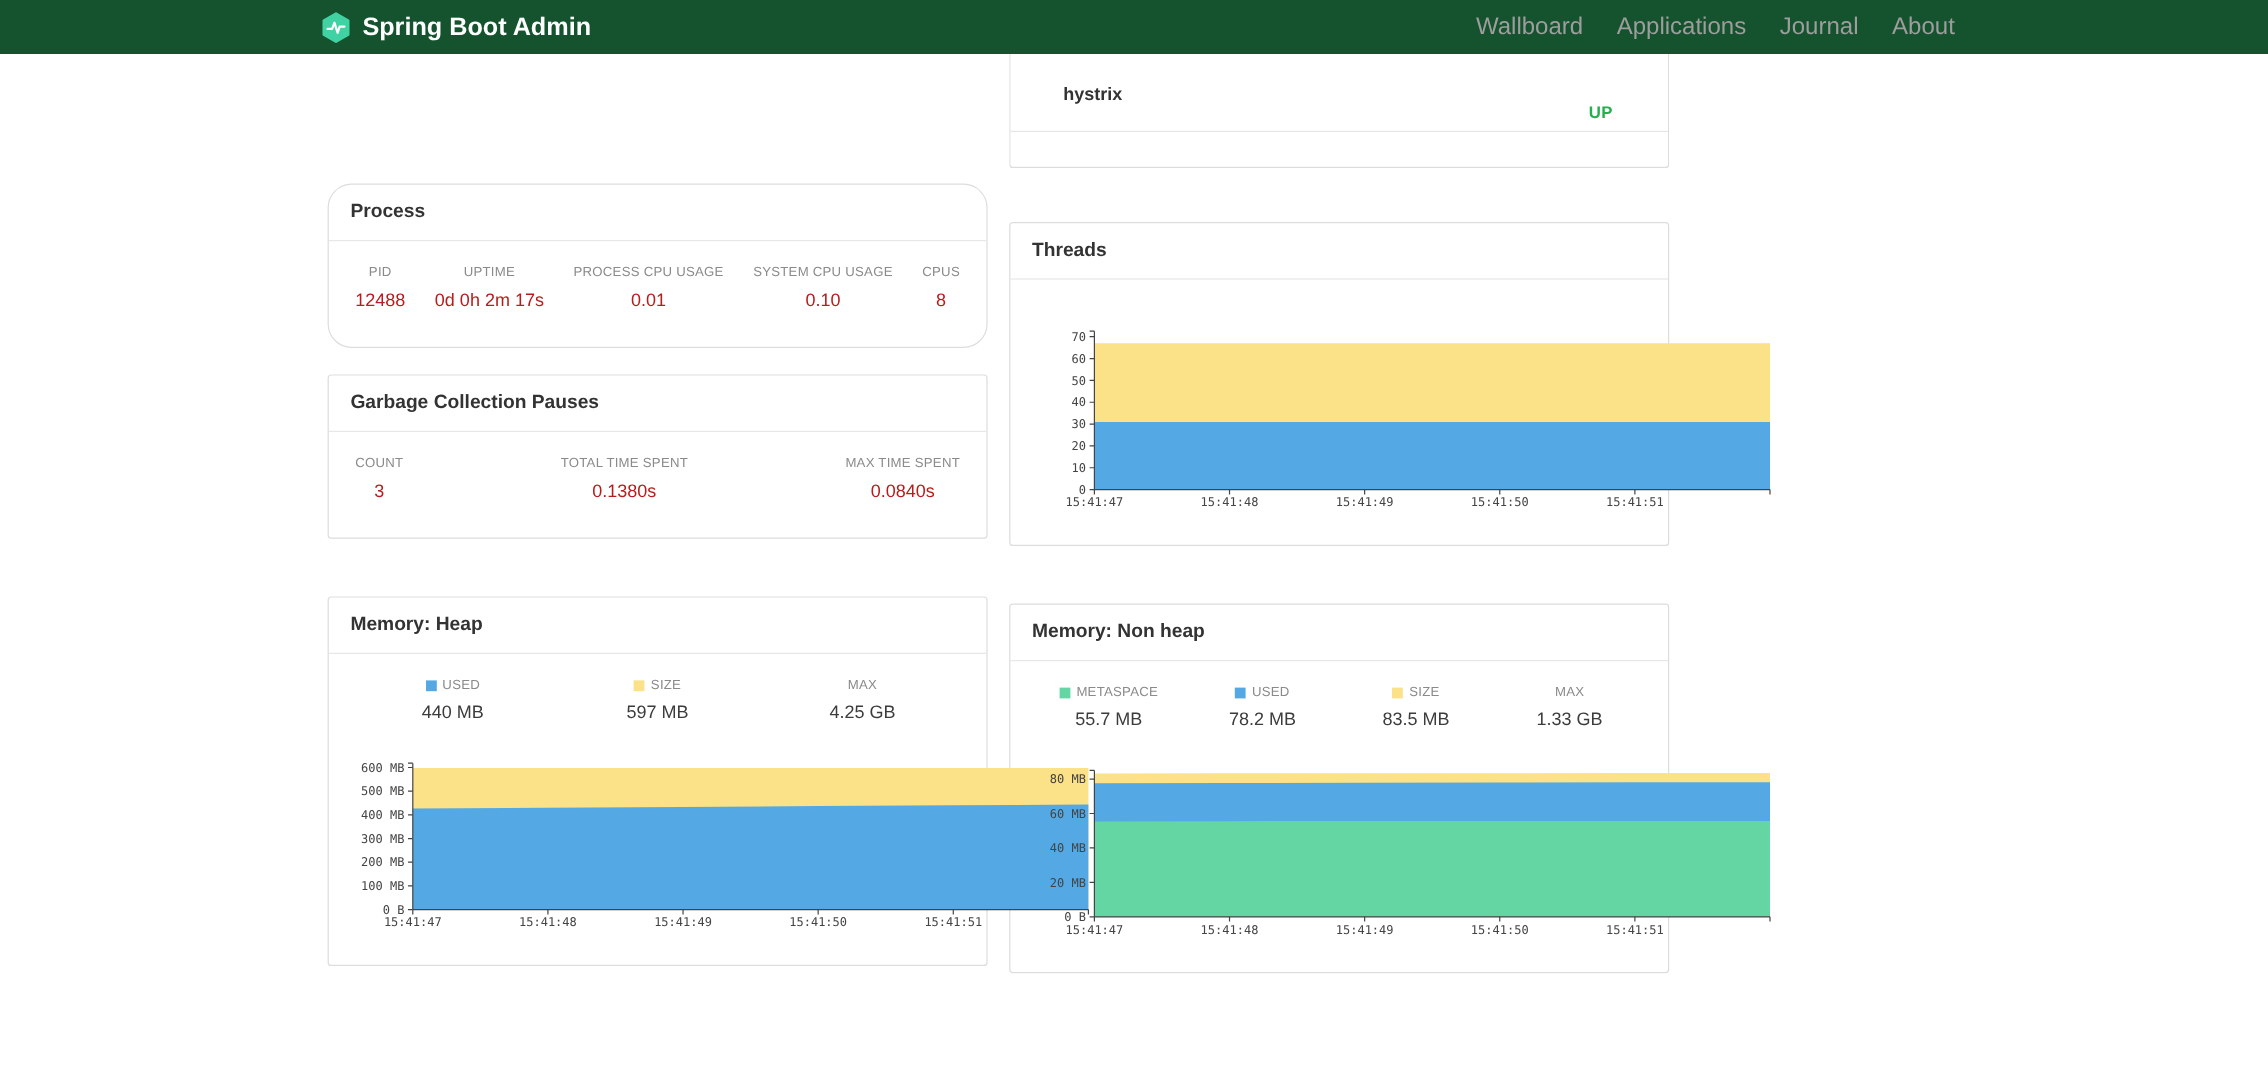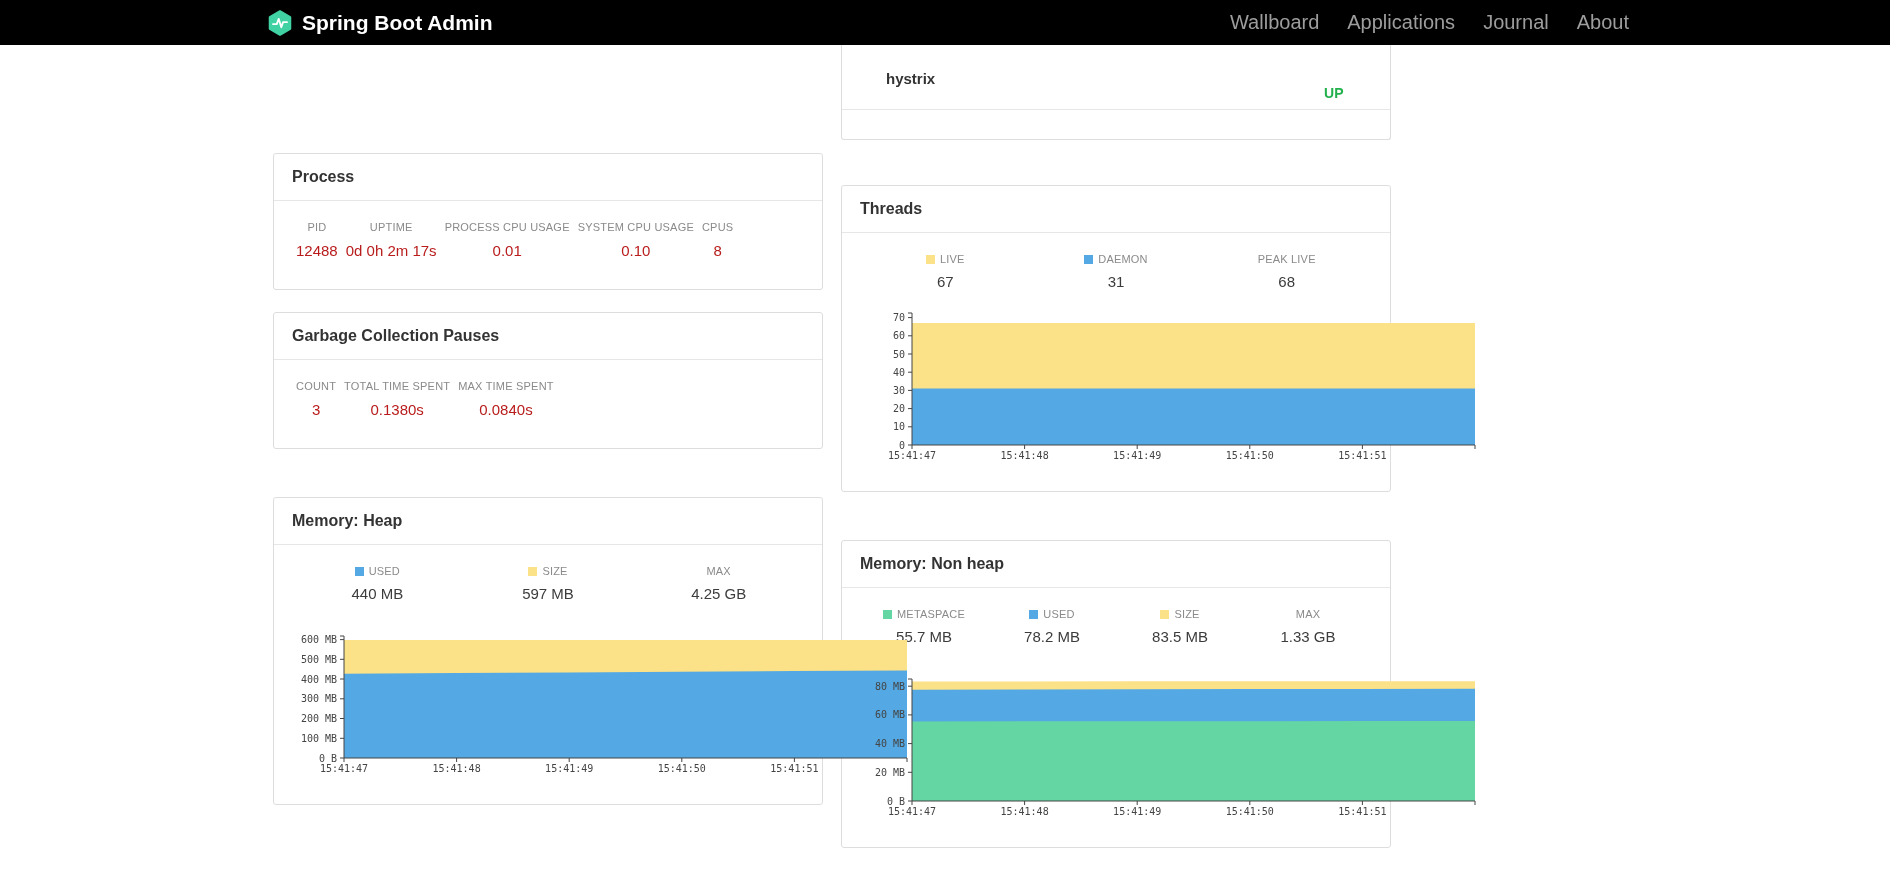--- a/index.html
+++ b/index.html
@@ -7,21 +7,21 @@
   body {
     font-family: "Liberation Sans", sans-serif;
     color: #333;
     min-height: 892px;
     width: 1890px;
     overflow-x: hidden;
   }
 
   
   .navbar {
-    background: #000000;
+    background: #14532d;
     height: 45px;
     width: 100%;
     display: flex;
     align-items: center;
     padding-left: 20px;
   }
   .navbar-inner {
     width: 1376px;
     margin: 0 auto;
     display: flex;
@@ -86,21 +86,21 @@
     border-bottom: 1px solid #e6e6e6;
     font-size: 15px;
   }
   .health-name { font-weight: bold; color: #333; }
   .health-status { font-weight: bold; font-size: 14px; letter-spacing: 0.3px; margin-top: 30px; }
   .health-bottom-space { height: 29px; }
 
   
   .metrics {
     display: flex;
-    justify-content: flex-start;
+    justify-content: space-between;
     text-align: center;
   }
   .metric { padding: 0 4px; }
   .metric-label {
     font-size: 11px;
     color: #8a8a8a;
     letter-spacing: 0.2px;
     white-space: nowrap;
   }
   .metric-value {
@@ -140,21 +140,21 @@
   
   .chart { position: relative; margin-top: 17px; }
   .chart svg { display: block; }
   .chart-lg { height: 154px; }
   .chart-md { height: 144px; margin-top: 28px; }
 
   
   .mt-gap-lg { margin-top: 45px; }
   .mt-gap-sm { margin-top: 22px; }
   .mt-gap-md { margin-top: 48px; }
-  .left-col-offset { margin-top: 108px; }
+  .left-col-offset { margin-top: 108px; border-radius: 20px; }
 </style>
 </head>
 <body>
 
 <nav class="navbar">
   <div class="navbar-inner">
     <a class="brand">
       <span class="brand-logo" style="color: rgb(65, 210, 163);">
         <svg width="26" height="26" viewBox="0 0 24 24" aria-hidden="true">
           <path d="M12 1.2 L21.4 6.6 V17.4 L12 22.8 L2.6 17.4 V6.6 Z" fill="currentColor" stroke="currentColor" stroke-width="2" stroke-linejoin="round"></path>
@@ -310,46 +310,20 @@
       <div class="health-row">
         <span class="health-name">hystrix</span>
         <span class="health-status" style="color: rgb(35, 177, 77);">UP</span>
       </div>
       <div class="health-bottom-space"></div>
     </div>
 
     <div class="card mt-gap-lg">
       <div class="card-header">Threads</div>
       <div class="card-body">
-        <div class="legend">
-
-            <div class="legend-item">
-              <div class="legend-label-row">
-                <span class="swatch" style="background: rgb(251, 225, 135);"></span>
-                <span class="legend-label">LIVE</span>
-              </div>
-              <div class="legend-value">67</div>
-            </div>
-
-            <div class="legend-item">
-              <div class="legend-label-row">
-                <span class="swatch" style="background: rgb(84, 169, 228);"></span>
-                <span class="legend-label">DAEMON</span>
-              </div>
-              <div class="legend-value">31</div>
-            </div>
-
-            <div class="legend-item">
-              <div class="legend-label-row">
-
-                <span class="legend-label">PEAK LIVE</span>
-              </div>
-              <div class="legend-value">68</div>
-            </div>
-          </div>
         <div class="chart chart-lg">
             <svg width="625" height="154" font-family="DejaVu Sans Mono, monospace" font-size="10">
               <path d="M52.0,138.0L52.0,16.0L164.6,16.0L277.2,16.0L389.8,16.0L502.4,16.0L615.0,16.0L615.0,138.0Z" fill="#fbe187"></path>
               <path d="M52.0,138.0L52.0,81.6L164.6,81.6L277.2,81.6L389.8,81.6L502.4,81.6L615.0,81.6L615.0,138.0Z" fill="#54a9e4"></path>
               <line x1="52" y1="6" x2="52" y2="138" stroke="#444"></line>
               <line x1="52" y1="138" x2="615" y2="138" stroke="#444"></line>
               <line x1="48" y1="6" x2="52" y2="6" stroke="#444"></line>
               <line x1="48" y1="10.6" x2="52" y2="10.6" stroke="#444"></line>
               <text x="45" y="14.1" text-anchor="end" fill="#444">70</text>
               <line x1="48" y1="28.8" x2="52" y2="28.8" stroke="#444"></line>

